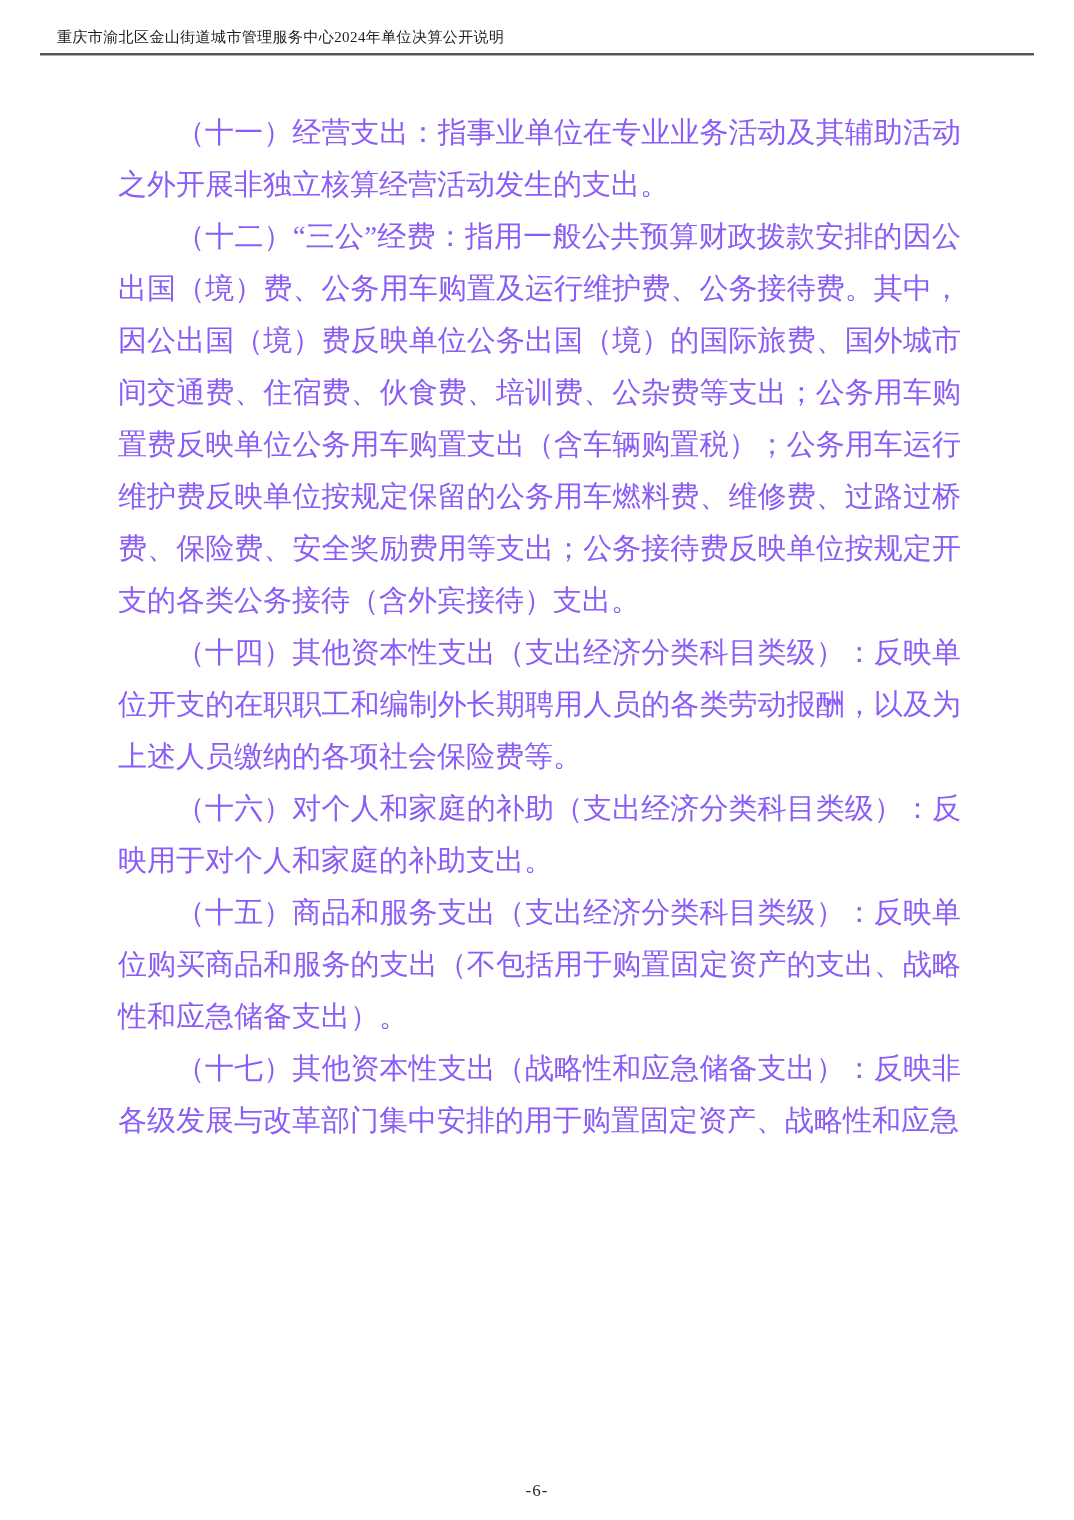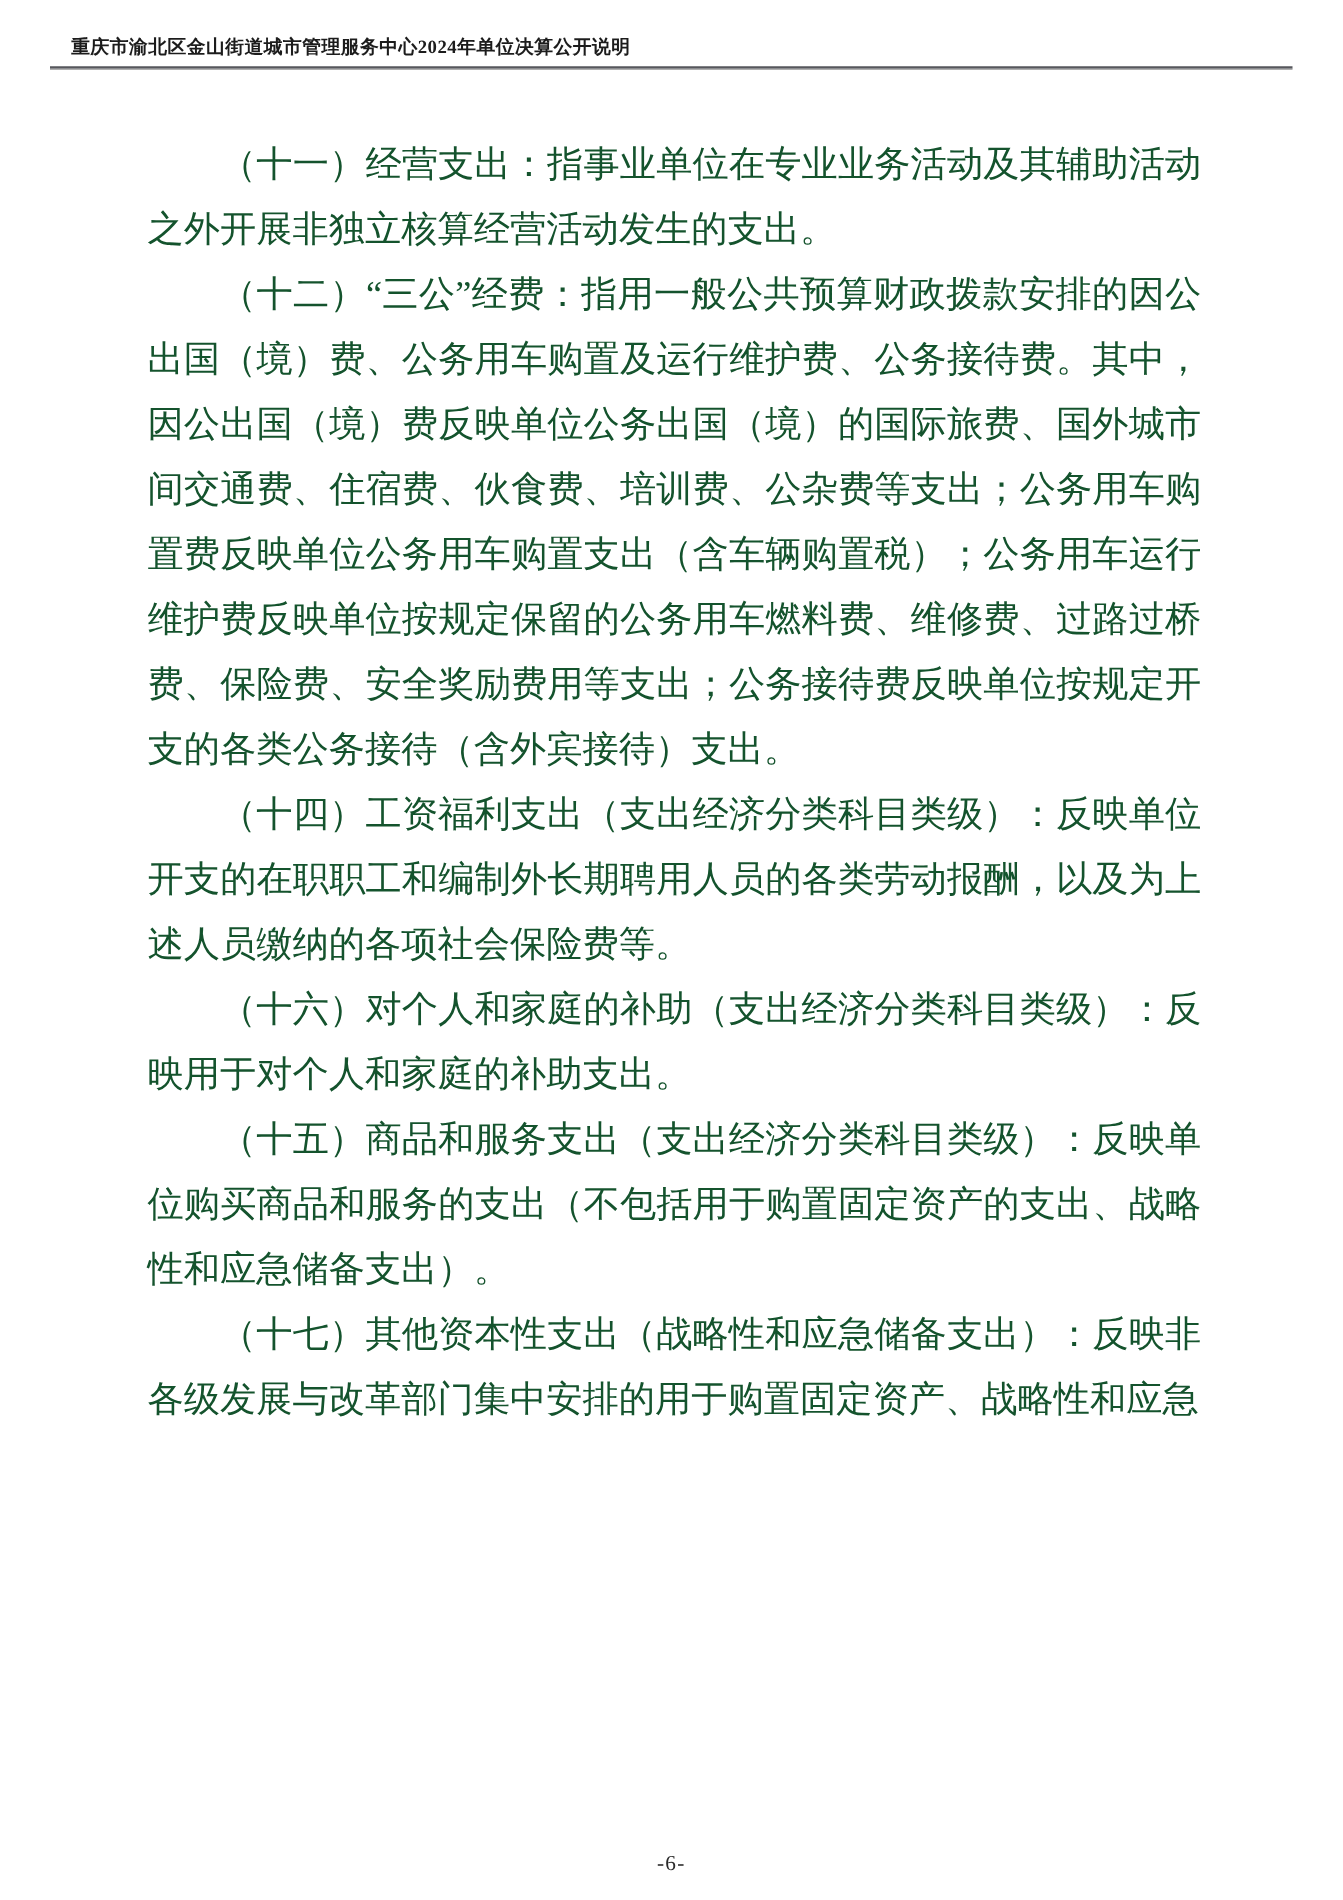--- a/index.html
+++ b/index.html
@@ -13,42 +13,42 @@
     height: 1520px;
     background: #ffffff;
     overflow: hidden;
     font-family: "Liberation Serif", serif;
   }
   .page-header {
     position: absolute;
     left: 57px;
     top: 28px;
     font-size: 15px;
-    font-weight: 700;
+    font-weight: 400;
     letter-spacing: 0.4px;
     color: #1c1c1c;
     white-space: nowrap;
   }
   .header-rule {
     position: absolute;
     left: 40px;
     top: 53px;
     width: 994px;
     height: 0;
     border-top: 2px solid #56575c;
     border-bottom: 1px solid #b0b0b0;
   }
   .body-text {
     position: absolute;
     left: 118px;
     top: 106px;
     width: 843px;
     font-size: 29px;
     line-height: 52px;
-    color: #14532d;
+    color: #8b5cf6;
     text-align: justify;
   }
   .body-text p {
     margin: 0;
     padding: 0;
     text-indent: 2em;
   }
   .page-footer {
     position: absolute;
     left: 0;
@@ -65,21 +65,21 @@
 
 <div class="page">
 
   <div class="page-header">重庆市渝北区金山街道城市管理服务中心2024年单位决算公开说明</div>
 
   <div class="header-rule"></div>
 
   <div class="body-text">
     <p>（十一）经营支出：指事业单位在专业业务活动及其辅助活动之外开展非独立核算经营活动发生的支出。</p>
     <p>（十二）“三公”经费：指用一般公共预算财政拨款安排的因公出国（境）费、公务用车购置及运行维护费、公务接待费。其中，因公出国（境）费反映单位公务出国（境）的国际旅费、国外城市间交通费、住宿费、伙食费、培训费、公杂费等支出；公务用车购置费反映单位公务用车购置支出（含车辆购置税）；公务用车运行维护费反映单位按规定保留的公务用车燃料费、维修费、过路过桥费、保险费、安全奖励费用等支出；公务接待费反映单位按规定开支的各类公务接待（含外宾接待）支出。</p>
-    <p>（十四）工资福利支出（支出经济分类科目类级）：反映单位开支的在职职工和编制外长期聘用人员的各类劳动报酬，以及为上述人员缴纳的各项社会保险费等。</p>
+    <p>（十四）其他资本性支出（支出经济分类科目类级）：反映单位开支的在职职工和编制外长期聘用人员的各类劳动报酬，以及为上述人员缴纳的各项社会保险费等。</p>
     <p>（十六）对个人和家庭的补助（支出经济分类科目类级）：反映用于对个人和家庭的补助支出。</p>
     <p>（十五）商品和服务支出（支出经济分类科目类级）：反映单位购买商品和服务的支出（不包括用于购置固定资产的支出、战略性和应急储备支出）。</p>
     <p>（十七）其他资本性支出（战略性和应急储备支出）：反映非各级发展与改革部门集中安排的用于购置固定资产、战略性和应急</p>
   </div>
 
   <div class="page-footer">-6-</div>
 
 </div>
 
 </body></html>

